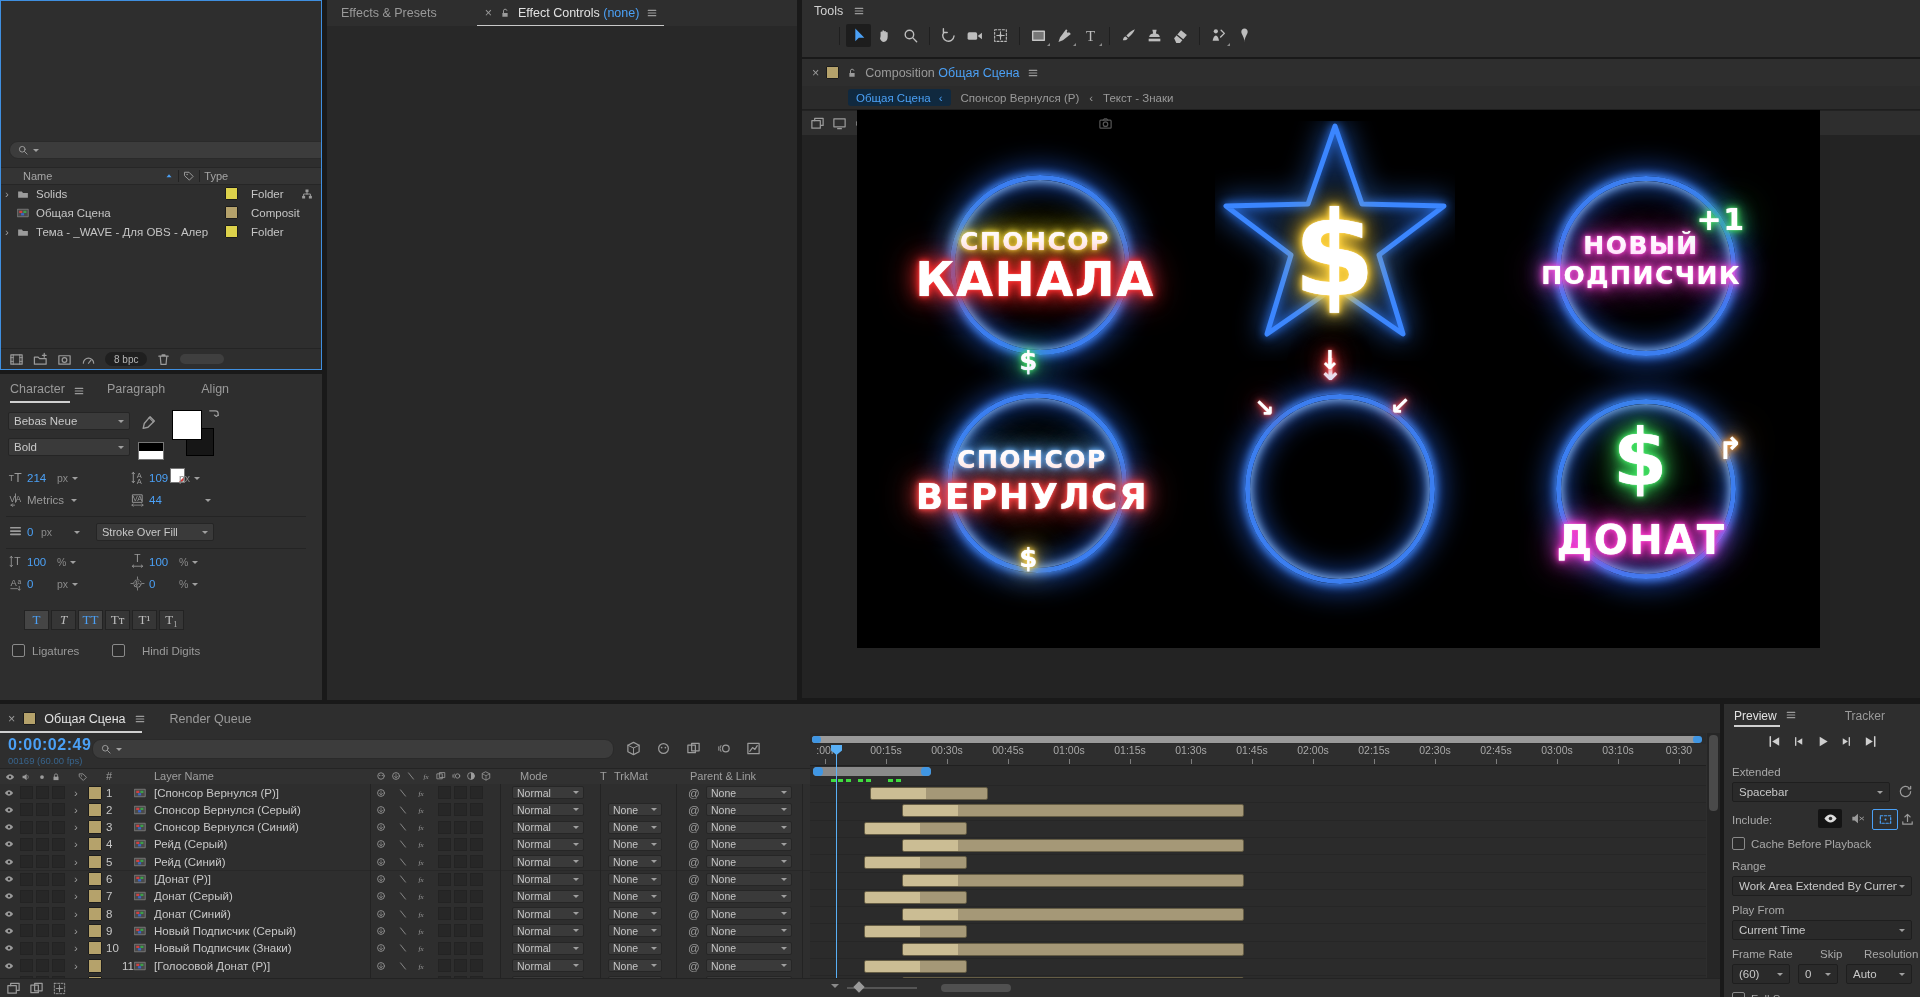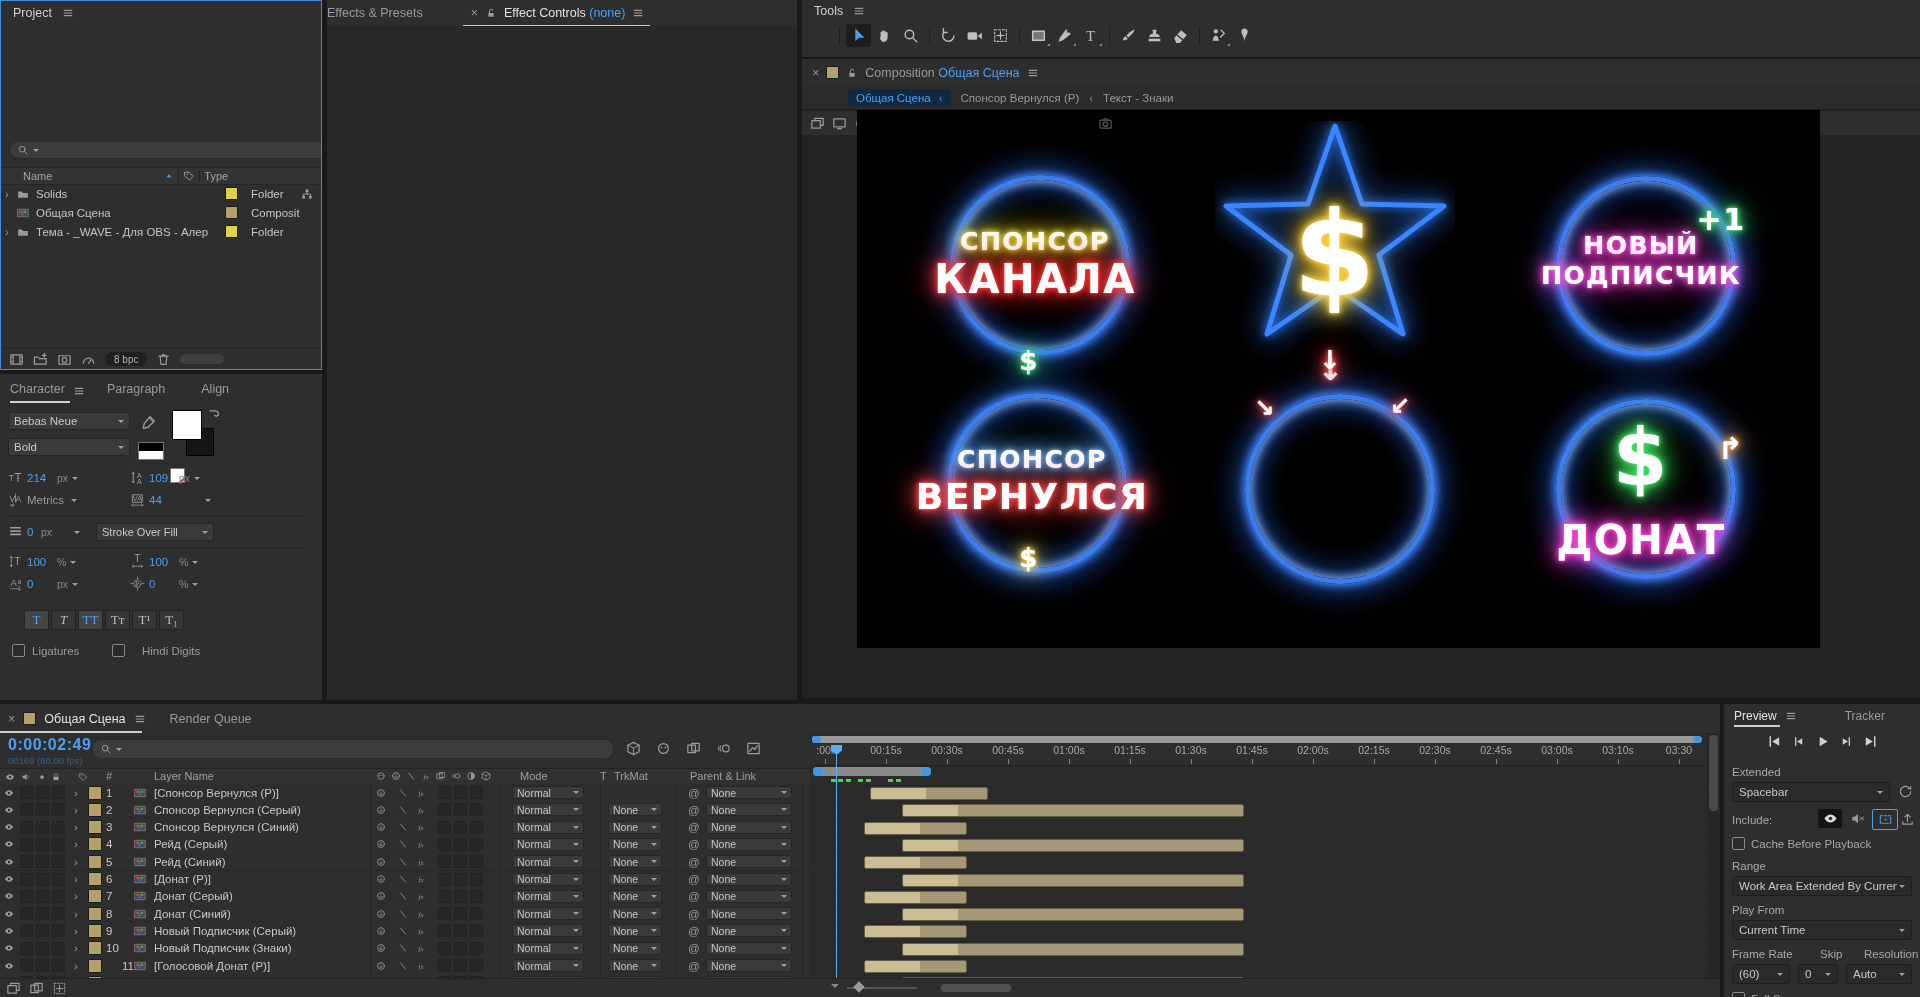--- a/index.html
+++ b/index.html
@@ -80,28 +80,20 @@
 #prev{left:1724px;top:704px;width:196px;height:293px}
 .pv-lbl{position:absolute;font-size:11.5px;color:#a8a8a8}
 .pv-dd{position:absolute;background:#2a2a2a;border:1px solid #1e1e1e;border-radius:2px;height:20px;display:flex;align-items:center;justify-content:space-between;padding:0 6px;color:#c9c9c9;font-size:11.5px;box-sizing:border-box}
 .pv-cb{position:absolute;display:flex;align-items:center;gap:6px;font-size:11.5px;color:#a8a8a8}
 .inc{width:24px;height:19px;display:flex;align-items:center;justify-content:center;border-radius:2px}
 </style>
 </head>
 <body>
 
 <div class="panel" id="project">
-  <div class="phead">
-    <span>Project</span>
-    <span class="ic sm">
-        <svg viewBox="0 0 16 16" fill="none" stroke="currentColor" stroke-width="1.3" stroke-linecap="round" stroke-linejoin="round">
-          <path d="M3 4.5h10M3 8h10M3 11.5h10" stroke-width="1.5"></path>
-        </svg>
-      </span>
-  </div>
   <div class="sbox ab" id="proj-search">
     <span class="ic sm">
         <svg viewBox="0 0 16 16" fill="none" stroke="currentColor" stroke-width="1.3" stroke-linecap="round" stroke-linejoin="round">
           <circle cx="7" cy="7" r="3.8"></circle>
           <path d="M10 10l3.5 3.5"></path>
         </svg>
       </span>
       <span class="car"></span>
   </div>
   <div class="ab" id="proj-cols">
@@ -363,21 +355,21 @@
       <span class="dim">Ligatures</span>
   </div>
   <div class="crow" style="left:112px;top:270px;gap:17px">
     <span class="cb"></span>
       <span class="dim">Hindi Digits</span>
   </div>
 </div>
 
 <div class="panel" id="effects">
   <div id="eff-tabs">
-    <span class="dim" style="">Effects &amp; Presets</span>
+    <span class="dim" style="margin-left:14px">Effects &amp; Presets</span>
     <div style="display:flex;align-items:center;gap:7px;margin-left:48px;height:100%;position:relative">
       <span class="dim">×</span>
       <span class="ic sm">
           <svg viewBox="0 0 16 16" fill="none" stroke="currentColor" stroke-width="1.3" stroke-linecap="round" stroke-linejoin="round">
             <rect x="4.5" y="8" width="7" height="5" fill="currentColor" stroke="none"></rect>
             <path d="M6 8V5.2a2.3 2.3 0 014.5-.7"></path>
           </svg>
         </span>
       <span class="wht"><span>Effect Controls</span>
         <span class="blue">(none)</span></span>
@@ -544,21 +536,21 @@
       <span class="blue">Общая Сцена</span>
       <span class="blue">‹</span>
     </span>
     <span class="dim">Спонсор Вернулся (Р)</span>
     <span class="dim">‹</span>
     <span class="dim">Текст - Знаки</span>
   </div>
   <div class="ab" id="vp">
       <div class="ring" style="left: 93px; top: 65px; width: 170px; height: 170px;"></div>
       <span class="neon" style="left: 178px; top: 131px; font-size: 25px; --c: #ffe93e;">СПОНСОР</span>
-      <span class="neon" style="left: 178px; top: 169px; font-size: 40px; --c: #ff2e2e;">КАНАЛА</span>
+      <span class="neon" style="left: 178px; top: 169px; font-size: 48px; --c: #ff2e2e;">КАНАЛА</span>
       <span class="neon" style="left: 172px; top: 251px; font-size: 26px; --c: #3fe060;">$</span>
       <div class="ab" style="left: 358px; top: 11px; width: 240px; height: 240px;"><svg width="240" height="240" viewBox="0 0 240 240">
           <polygon points="120,5 147,83 229,85 164,134 188,213 120,166 52,213 76,134 11,85 93,83" fill="none" stroke="#3b86ff" stroke-width="5" stroke-linejoin="round" style="filter:drop-shadow(0 0 5px #2f7dff) drop-shadow(0 0 14px #2f7dff)"></polygon>
         </svg></div>
       <span class="neon" style="left: 478px; top: 145px; font-size: 118px; --c: #ffd23e;">$</span>
       <span class="neon" style="left: 474px; top: 259px; font-size: 30px; --c: #ff4848;">↓</span>
       <div class="ring" style="left: 699px; top: 66px; width: 170px; height: 170px;"></div>
       <span class="neon" style="left: 784px; top: 135px; font-size: 25px; --c: #ff4bd8;">НОВЫЙ</span>
       <span class="neon" style="left: 784px; top: 165px; font-size: 25px; --c: #ff4bd8;">ПОДПИСЧИК</span>
       <span class="neon" style="left: 864px; top: 109px; font-size: 30px; --c: #42e35c;">+1</span>
@@ -1736,21 +1728,21 @@
       </span>
     <span style="margin-left:756px" class="carb"></span>
     <div style="width:70px;height:2px;background:#555;position:relative">
       <div style="position:absolute;left:8px;top:-4px;width:8px;height:8px;background:#9a9a9a;transform:rotate(45deg)"></div>
     </div>
     <div style="width:70px;height:8px;background:#505050;border-radius:4px;margin-left:16px"></div>
   </div>
 </div>
 
 <div class="panel" id="prev">
-  <div style="display:flex;align-items:center;gap:8px;padding:5px 10px 3px;position:relative">
+  <div style="display:flex;gap:8px;padding:5px 10px 3px;position:relative">
     <span class="wht" style="position:relative">
       <span>Preview</span>
       <span class="tabu" style="left:0;width:46px;bottom:-4px"></span>
     </span>
     <span class="ic sm">
         <svg viewBox="0 0 16 16" fill="none" stroke="currentColor" stroke-width="1.3" stroke-linecap="round" stroke-linejoin="round">
           <path d="M3 4.5h10M3 8h10M3 11.5h10" stroke-width="1.5"></path>
         </svg>
       </span>
     <span class="dim" style="margin-left:40px">Tracker</span>

